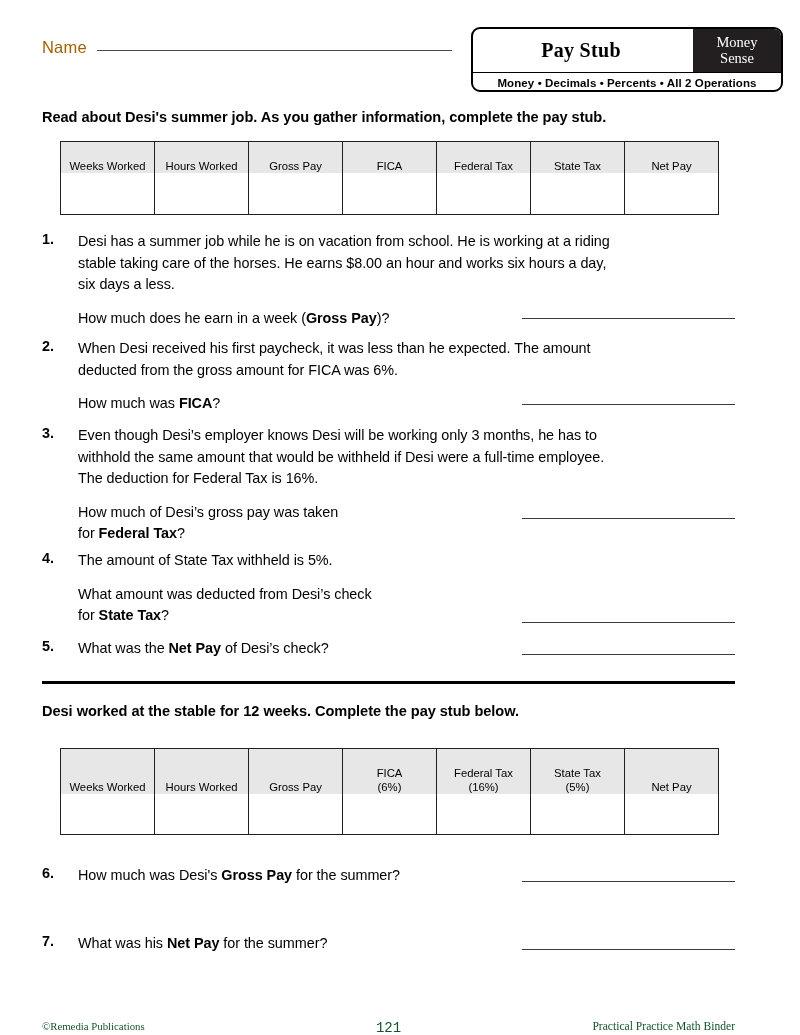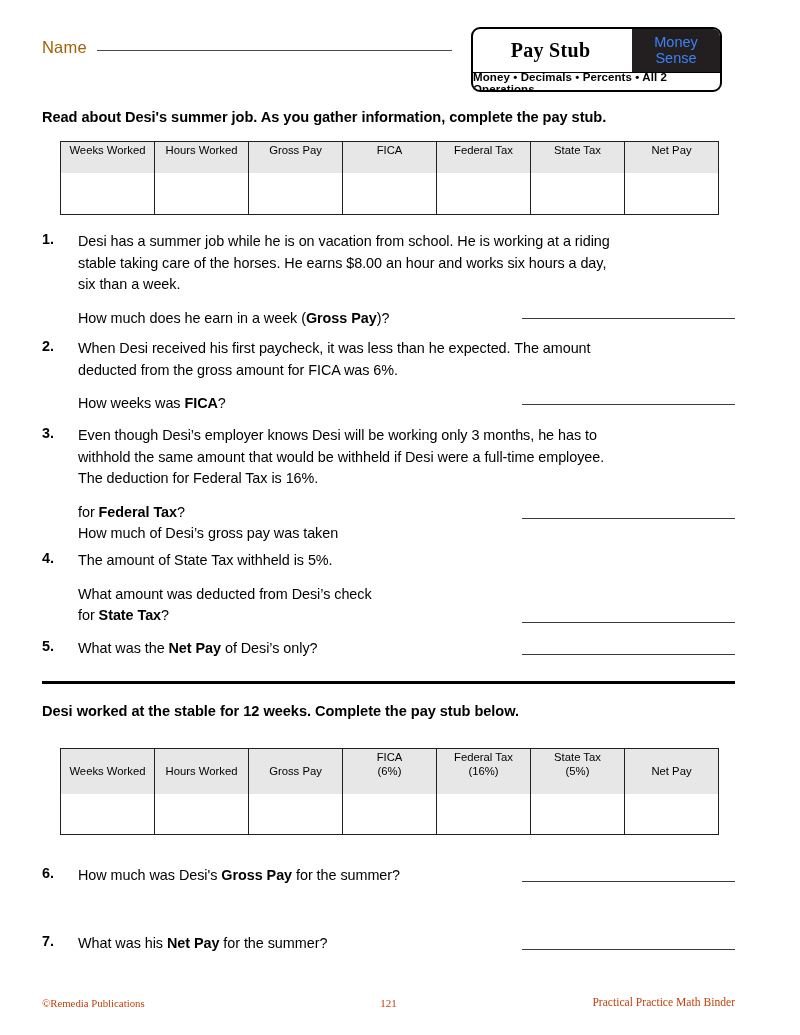--- a/index.html
+++ b/index.html
@@ -46,21 +46,21 @@
     margin-left: 10px;
     position: relative;
     top: -2px;
   }
 
   
   .badge {
     position: absolute;
     left: 471px;
     top: 27px;
-    width: 251px;
+    width: 312px;
     height: 65px;
     border: 2px solid #000;
     border-radius: 9px;
     box-sizing: border-box;
     overflow: hidden;
     background: #fff;
   }
   .badge-top {
     position: relative;
     height: 44px;
@@ -75,26 +75,26 @@
     justify-content: center;
     font-family: "Liberation Serif", serif;
     font-weight: bold;
     font-size: 20px;
     letter-spacing: .3px;
     padding-right: 4px;
   }
   .badge-brand {
     width: 88px;
     background: #231f20;
-    color: #3b82f6;
+    color: #ffffff;
     display: flex;
     flex-direction: column;
     align-items: center;
     justify-content: center;
-    font-family: Liberation Sans, sans-serif;
+    font-family: Liberation Serif, serif;
     font-size: 14.5px;
     line-height: 1.08;
   }
   .badge-sub {
     height: 19px;
     display: flex;
     align-items: center;
     justify-content: center;
     font-size: 11.5px;
     font-weight: bold;
@@ -134,21 +134,21 @@
   .stub-col:last-child { border-right: none; }
 
   .stub-head {
     background: #e7e7e7;
     display: flex;
     align-items: flex-end;
     justify-content: center;
     text-align: center;
     font-size: 11.3px;
     line-height: 1.25;
-    padding-bottom: 16px;
+    padding-bottom: 0;
     box-sizing: border-box;
   }
   #paystub-1 .stub-head { height: 31px; }
   #paystub-2 .stub-head { height: 45px; }
 
   .stub-body {
     flex: 1;
     background: #ffffff;
   }
 
@@ -192,35 +192,35 @@
     width: 693px;
     height: 0;
     border-bottom: 3px solid #000;
   }
   #divider-1 { top: 681px; }
 
   
   .footer {
     position: absolute;
     left: 42px;
-    top: 996px;
+    top: 1020px;
     width: 693px;
     display: flex;
-    align-items: flex-end;
-    color: #c2410c;
+    align-items: flex-start;
+    color: #14532d;
   }
   .footer-left {
     font-family: "Liberation Serif", serif;
     font-size: 10.8px;
     flex: 1;
     text-align: left;
   }
   .footer-center {
-    font-family: Liberation Serif, serif;
-    font-size: 11px;
+    font-family: Liberation Mono, monospace;
+    font-size: 14px;
     width: 60px;
     text-align: center;
   }
   .footer-right {
     font-family: "Liberation Serif", serif;
     font-size: 11.6px;
     flex: 1;
     text-align: right;
   }
 </style>
@@ -290,66 +290,66 @@
         </div>
       <div class="stub-body"></div>
     </div>
   </div>
 
   <div class="q" style="top: 231px;">
     <div class="q-num">1.</div>
     <div class="q-body">
       <p>Desi has a summer job while he is on vacation from school.  He is working at a riding</p>
       <p>stable taking care of the horses.  He earns $8.00 an hour and works six hours a day,</p>
-      <p>six than a week.</p>
+      <p>six days a less.</p>
       <div class="gap"></div>
       <p><span>How much does he earn in a week (</span><b>Gross Pay</b><span>)?</span></p>
     </div>
   </div>
   <div class="ans-line" style="top: 318px;"></div>
 
   <div class="q" style="top: 338px;">
     <div class="q-num">2.</div>
     <div class="q-body">
       <p>When Desi received his first paycheck, it was less than he expected. The amount</p>
       <p>deducted from the gross amount for FICA was 6%.</p>
       <div class="gap"></div>
-      <p><span>How weeks was </span><b>FICA</b><span>?</span></p>
+      <p><span>How much was </span><b>FICA</b><span>?</span></p>
     </div>
   </div>
   <div class="ans-line" style="top: 404px;"></div>
 
   <div class="q" style="top: 425px;">
     <div class="q-num">3.</div>
     <div class="q-body">
       <p>Even though Desi’s employer knows Desi will be working only 3 months, he has to</p>
       <p>withhold the same amount that would be withheld if Desi were a full-time employee.</p>
       <p>The deduction for Federal Tax is 16%.</p>
       <div class="gap"></div>
+      <p>How much of Desi’s gross pay was taken</p>
       <p><span>for </span><b>Federal Tax</b><span>?</span></p>
-      <p>How much of Desi’s gross pay was taken</p>
     </div>
   </div>
   <div class="ans-line" style="top: 518px;"></div>
 
   <div class="q" style="top: 550px;">
     <div class="q-num">4.</div>
     <div class="q-body">
       <p>The amount of State Tax withheld is 5%.</p>
       <div class="gap"></div>
       <p>What amount was deducted from Desi’s check</p>
       <p><span>for </span><b>State Tax</b><span>?</span></p>
     </div>
   </div>
   <div class="ans-line" style="top: 622px;"></div>
 
   <div class="q" style="top: 638px;">
     <div class="q-num">5.</div>
     <div class="q-body">
-      <p><span>What was the </span><b>Net Pay</b><span> of Desi’s only?</span></p>
+      <p><span>What was the </span><b>Net Pay</b><span> of Desi’s check?</span></p>
     </div>
   </div>
   <div class="ans-line" style="top: 654px;"></div>
 
   <div class="divider" id="divider-1"></div>
 
   <div class="section-heading" id="heading-2">Desi worked at the stable for 12 weeks. Complete the pay stub below.</div>
 
   <div class="paystub" id="paystub-2">
     <div class="stub-col">

